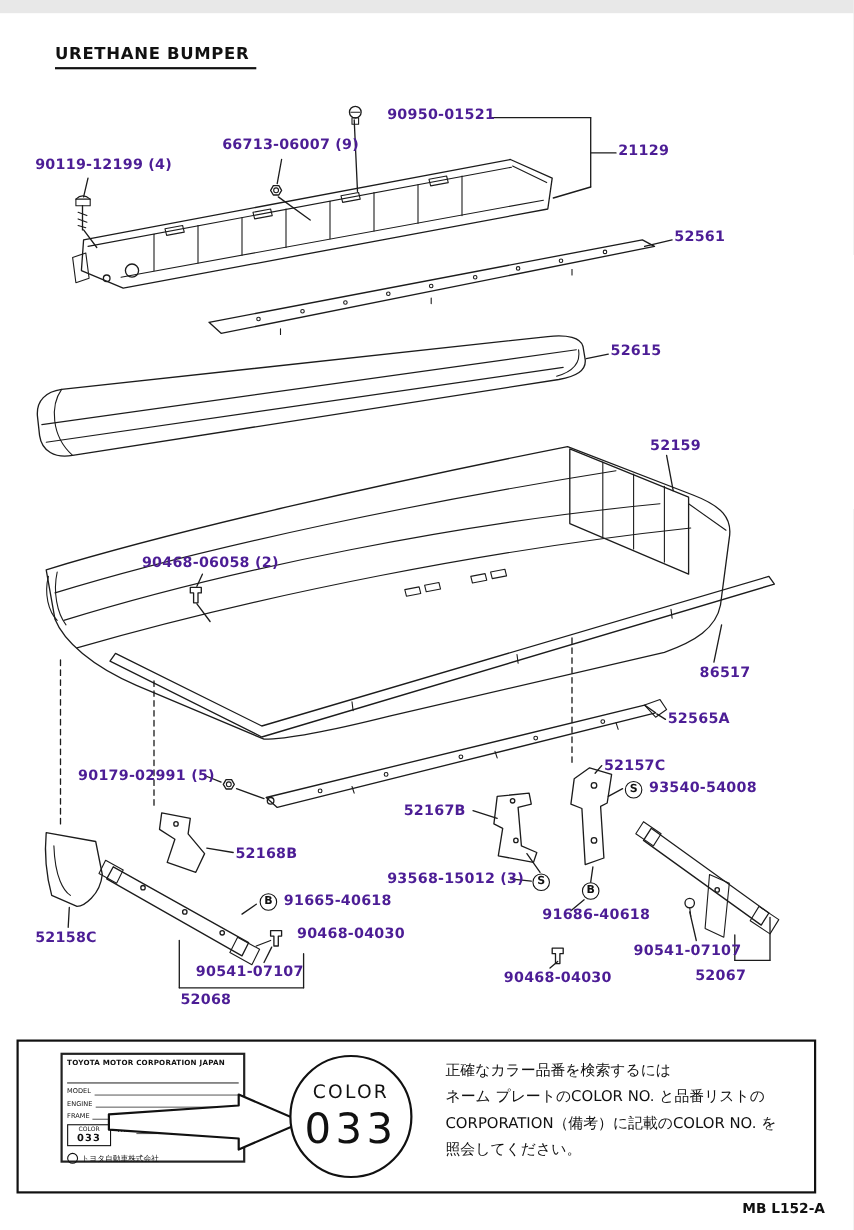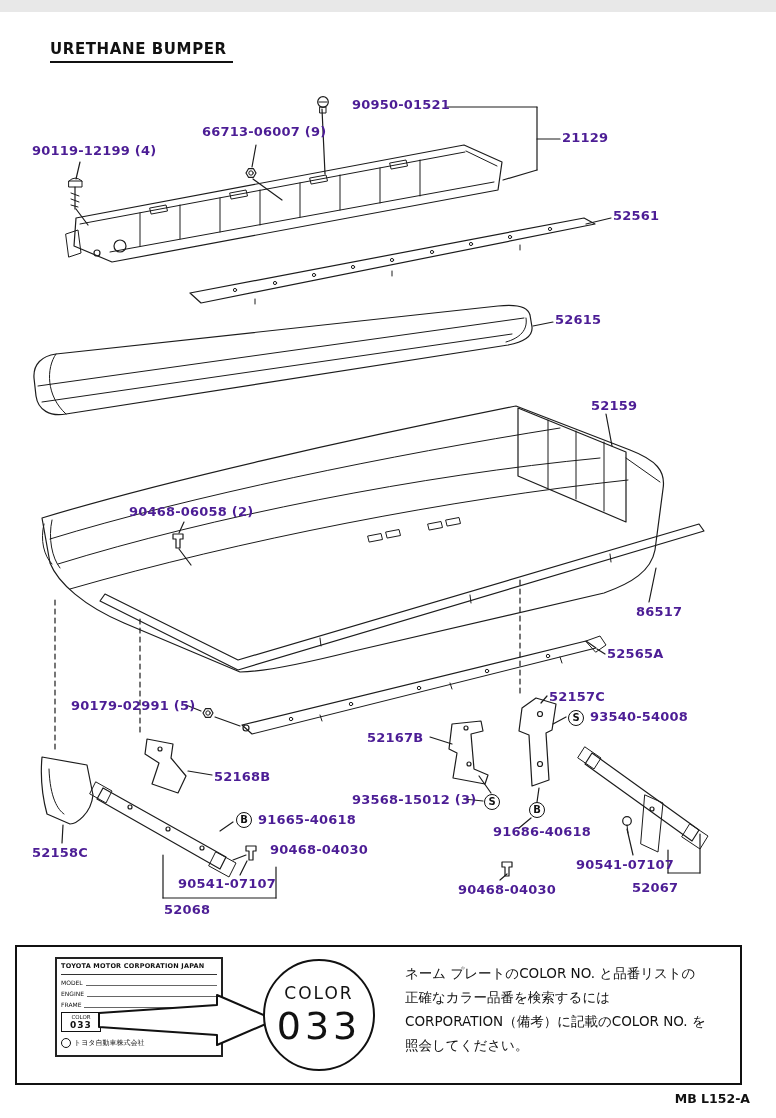--- a/index.html
+++ b/index.html
@@ -28,21 +28,21 @@
   .doccode{position:absolute;right:26px;top:1079px;z-index:3;font:bold 12.5px "DejaVu Sans",sans-serif;padding-left:44px;}
   
   .panel{
     position:absolute;left:15px;top:933px;width:727px;height:140px;z-index:2;
     border:2px solid #111;box-sizing:border-box;background:#fff;
   }
   .plate{
     position:absolute;left:38px;top:10px;width:168px;height:100px;box-sizing:border-box;
     border:2px solid #222;padding:3px 4px;background:#fff;
   }
-  .plate-title{font:bold 6.5px "DejaVu Sans",sans-serif;letter-spacing:.2px;border-bottom:1px solid #333;padding-bottom:4px;}
+  .plate-title{font:bold 6.5px "DejaVu Sans",sans-serif;letter-spacing:.2px;border-bottom:1px solid #333;padding-bottom:14px;}
   .plate-row{display:flex;align-items:flex-end;gap:3px;margin-top:4px;font:6px "DejaVu Sans",sans-serif;}
   .plate-row .rline{flex:1;border-bottom:1px solid #666;height:5px;}
   .plate-mid{display:flex;gap:5px;margin-top:4px;align-items:flex-start;}
   .color-box{
     width:40px;border:1.5px solid #111;text-align:center;padding:1px 0;box-sizing:border-box;background:#fff;
   }
   .color-box .cbl{display:block;font:5.5px "DejaVu Sans",sans-serif;}
   .color-box .cbv{display:block;font:bold 9px "DejaVu Sans",sans-serif;letter-spacing:1px;}
   .plate-company{display:flex;align-items:center;gap:3px;margin-top:6px;font:7px "DejaVu Sans",sans-serif;}
   .plogo{width:8px;height:8px;border:1px solid #111;border-radius:50%;display:inline-block;}
@@ -338,21 +338,21 @@
     <svg class="arrow-svg" width="185" height="56" viewBox="0 0 185 56">
       <polygon points="2,20 120,12 120,2 178,27 120,52 120,42 2,34" fill="#ffffff" stroke="#111" stroke-width="2" stroke-linejoin="round"></polygon>
     </svg>
 
     <div class="color-badge">
       <span class="cb-label">COLOR</span>
       <span class="cb-value">033</span>
     </div>
 
     <div class="notes">
+      <div class="note-line">正確なカラー品番を検索するには</div>
       <div class="note-line">ネーム プレートのCOLOR NO. と品番リストの</div>
-      <div class="note-line">正確なカラー品番を検索するには</div>
       <div class="note-line">CORPORATION（備考）に記載のCOLOR NO. を</div>
       <div class="note-line">照会してください。</div>
     </div>
   </div>
 
   <div class="doccode">MB L152-A</div>
 </div>
 
 </body></html>

